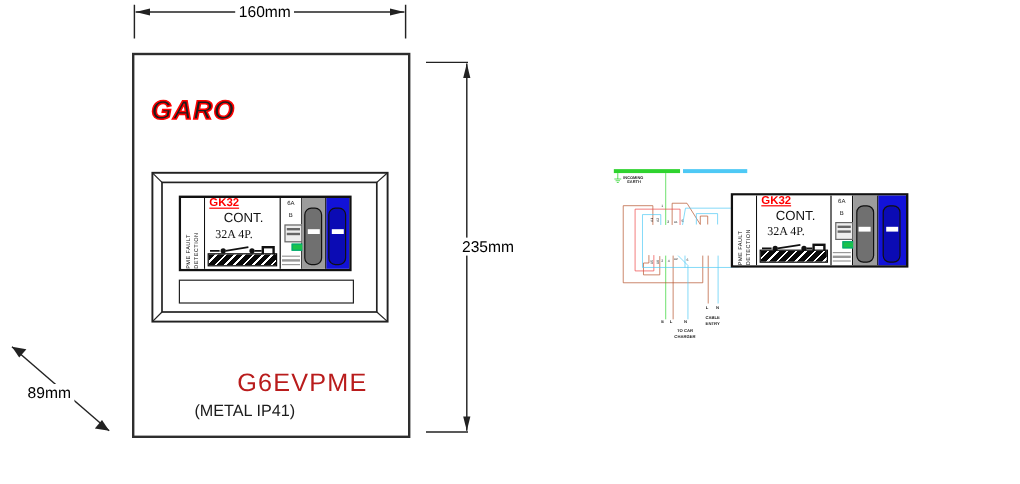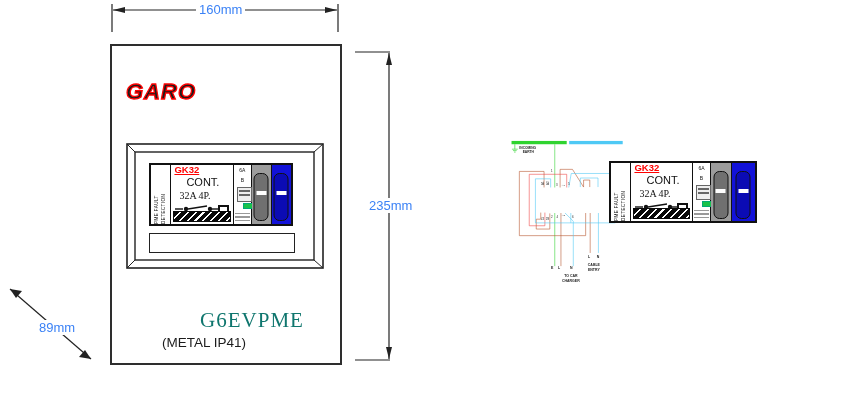--- a/index.html
+++ b/index.html
@@ -1,23 +1,23 @@
 <!DOCTYPE html>
 <html><head>
 <meta charset="utf-8">
 <style>
   html,body{margin:0;padding:0;background:#fff;}
   #stage{position:relative;width:850px;height:403px;background:#fff;overflow:hidden;
          font-family:"Liberation Sans",sans-serif;color:#222;}
   .abs{position:absolute;}
-  .dimlabel{position:absolute;background:#fff;padding:0 3px;font-size:13px;color:#3b82f6;white-space:nowrap;}
+  .dimlabel{position:absolute;background:#fff;padding:0 3px;font-size:13px;color:#000000;white-space:nowrap;}
 
   
   #enclosure{position:absolute;left:110px;top:44px;width:228px;height:317px;border:2px solid #2e2e2e;background:#fff;}
-  #model-name{position:absolute;left:162px;top:308px;width:180px;text-align:center;font-size:21px;letter-spacing:1px;color:#0f766e;font-family:Liberation Serif, serif;}
+  #model-name{position:absolute;left:162px;top:308px;width:180px;text-align:center;font-size:21px;letter-spacing:1px;color:#b91c1c;}
   #model-spec{position:absolute;left:162px;top:335px;width:180px;text-align:left;font-size:13.5px;color:#1c1c1c;}
   #label-strip{position:absolute;left:149px;top:233px;width:144px;height:18px;border:1.5px solid #222;background:#fff;}
 
   
   .device{position:absolute;display:flex;border:2px solid #111;background:#fff;box-sizing:border-box;}
   .mod{position:relative;height:100%;box-sizing:border-box;}
   .mod.pme{width:21px;background:#fff;border-right:1.5px solid #111;display:flex;justify-content:center;gap:1px;}
   .vtext{writing-mode:vertical-rl;transform:rotate(180deg);font-size:4.6px;letter-spacing:.4px;color:#111;line-height:1.4;}
   .mod.gk{width:63px;background:#fff;}
   .gk-model{position:absolute;left:3px;top:-1px;font-size:9.5px;font-weight:bold;color:#f00;text-decoration:underline;}
@@ -134,28 +134,28 @@
   <div id="model-name">G6EVPME</div>
   <div id="model-spec">(METAL IP41)</div>
 
   <svg class="abs" style="left:348px;top:44px" width="70" height="324">
     <line x1="7" y1="8" x2="42" y2="8" stroke="#222" stroke-width="1.2"></line>
     <line x1="7" y1="316" x2="42" y2="316" stroke="#222" stroke-width="1.2"></line>
     <line x1="41" y1="9" x2="41" y2="315" stroke="#222" stroke-width="1.2"></line>
     <polygon points="41,9 38,21 44,21" fill="#222"></polygon>
     <polygon points="41,315 38,303 44,303" fill="#222"></polygon>
   </svg>
-  <span class="dimlabel" style="left:366px;top:198px">235mm</span>
+  <span class="dimlabel" style="left:382px;top:198px">235mm</span>
 
   <svg class="abs" style="left:2px;top:282px" width="100" height="88">
     <line x1="8" y1="7" x2="89" y2="77" stroke="#222" stroke-width="1.2"></line>
     <polygon points="8,7 20,9 14,16" fill="#222"></polygon>
     <polygon points="89,77 77,75 83,68" fill="#222"></polygon>
   </svg>
-  <span class="dimlabel" style="left:36px;top:320px">89mm</span>
+  <span class="dimlabel" style="left:20px;top:320px">89mm</span>
 
   <svg class="abs" style="left:500px;top:30px" width="350" height="373" viewBox="500 30 850 403">
     <g transform="translate(0,0)">
 
       <rect x="528" y="48" width="134" height="8" fill="#2fd32f"></rect>
       <rect x="668" y="48" width="130" height="8" fill="#4ec9f5"></rect>
 
       <g stroke="#2fd32f" stroke-width="1.6">
         <line x1="536" y1="56" x2="536" y2="68"></line>
         <line x1="529" y1="68" x2="543" y2="68"></line>

